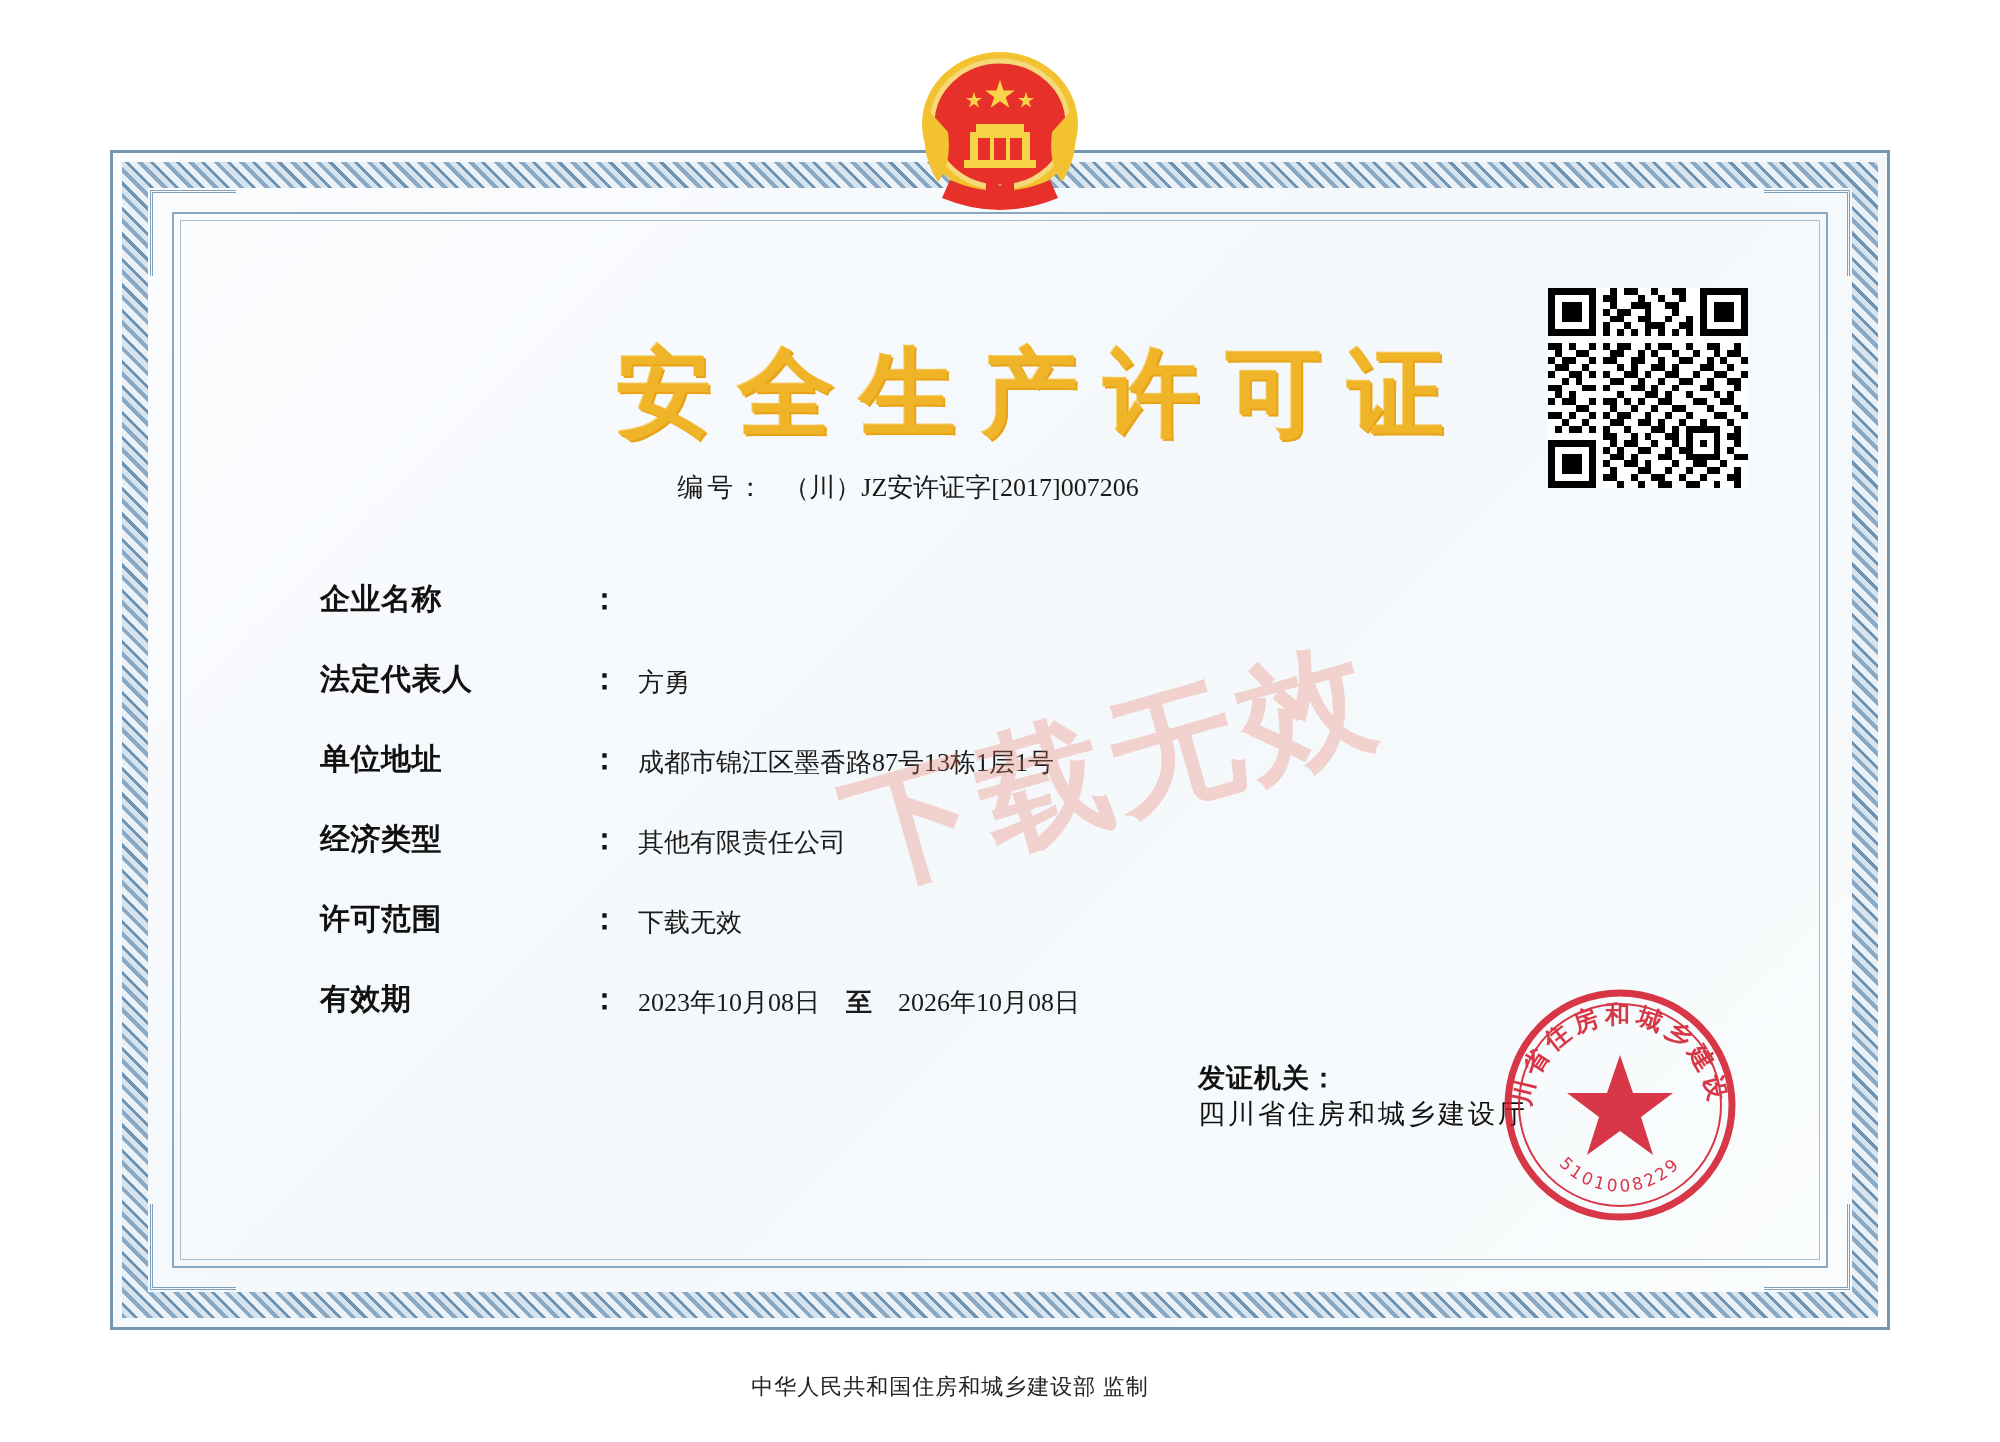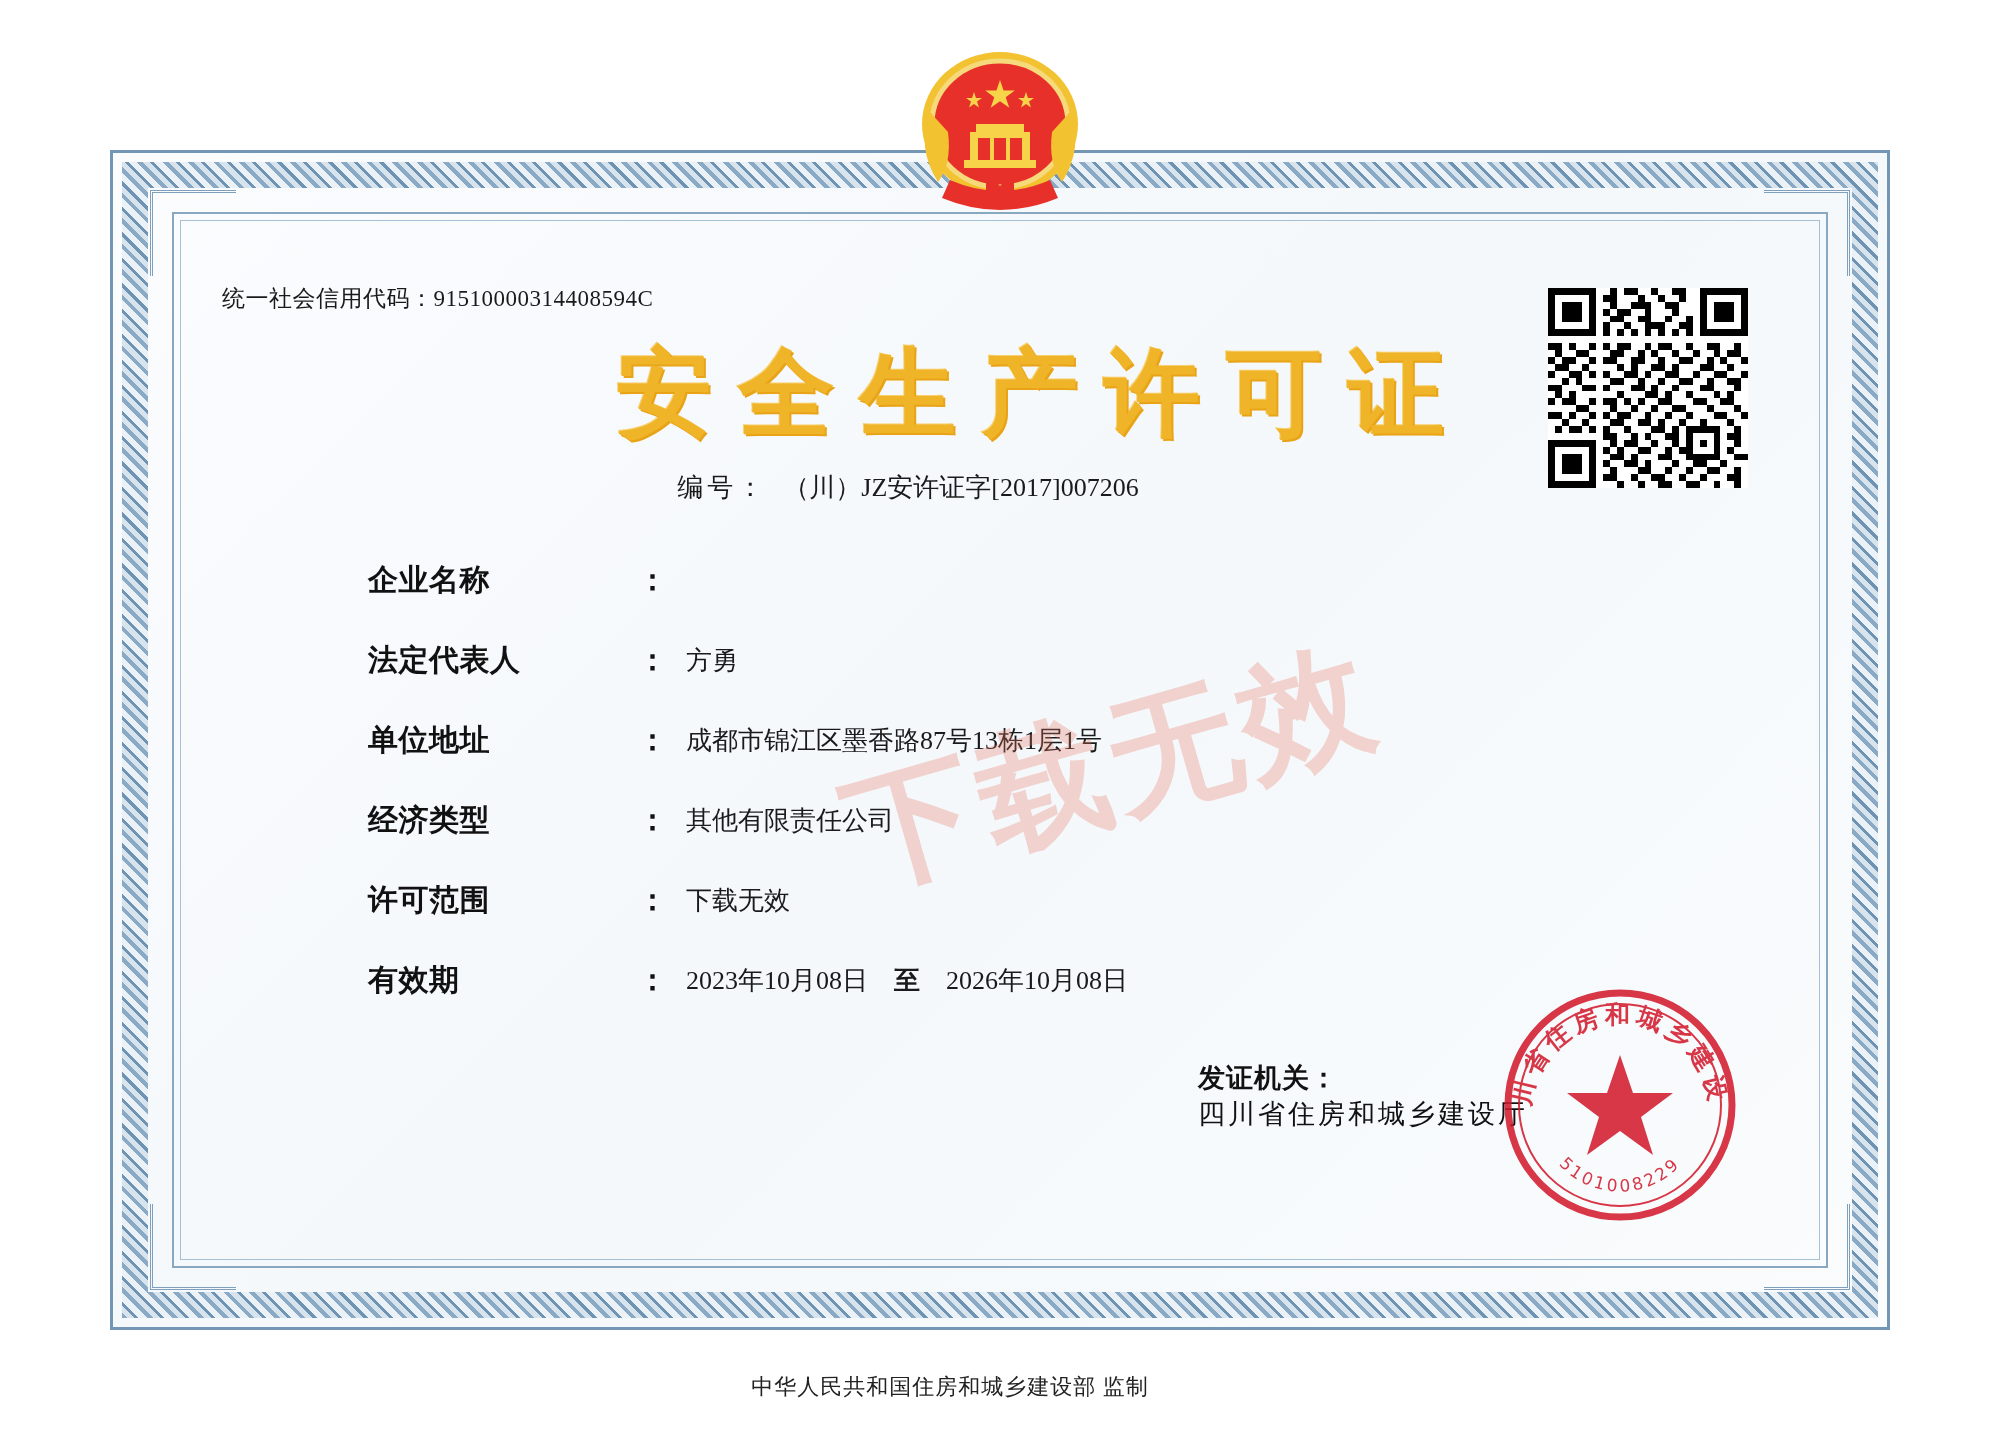--- a/index.html
+++ b/index.html
@@ -147,23 +147,22 @@
   
   .fields {
     position: absolute;
     left: 320px;
     top: 540px;
     width: 1300px;
     z-index: 5;
   }
   .field-row {
     display: flex;
-    align-items: center;
+    align-items: flex-end;
     height: 80px;
-    margin-left: 48px;
   }
   .field-label {
     width: 300px;
     font-size: 30px;
     color: #111;
     font-weight: bold;
     letter-spacing: 0.5px;
     display: flex;
     justify-content: space-between;
   }
@@ -284,23 +283,20 @@
     <rect x="104" y="86" width="12" height="22" fill="#e8302a"></rect>
     <rect x="120" y="86" width="12" height="22" fill="#e8302a"></rect>
     <rect x="86" y="72" width="48" height="9" fill="#f7d34a"></rect>
 
     <path d="M40 60 Q26 95 48 130 Q62 112 58 80 Z" fill="#f2c230"></path>
     <path d="M180 60 Q194 95 172 130 Q158 112 162 80 Z" fill="#f2c230"></path>
     <path d="M60 128 Q110 150 160 128 L168 146 Q110 170 52 146 Z" fill="#e8302a"></path>
     <path d="M96 120 L110 134 L124 120 L124 150 L96 150 Z" fill="#e8302a"></path>
   </svg>
 
-  <div class="credit-code">
-    <span>统一社会信用代码：</span><span>91510000314408594C</span>
-  </div>
 
   <svg class="qr" viewBox="0 0 29 29" shape-rendering="crispEdges">
     <rect width="29" height="29" fill="#ffffff"></rect>
     <g fill="#000000">
 
       <rect x="0" y="0" width="7" height="1"></rect>
         <rect x="0" y="6" width="7" height="1"></rect>
       <rect x="0" y="0" width="1" height="7"></rect>
         <rect x="6" y="0" width="1" height="7"></rect>
       <rect x="2" y="2" width="3" height="3"></rect>

